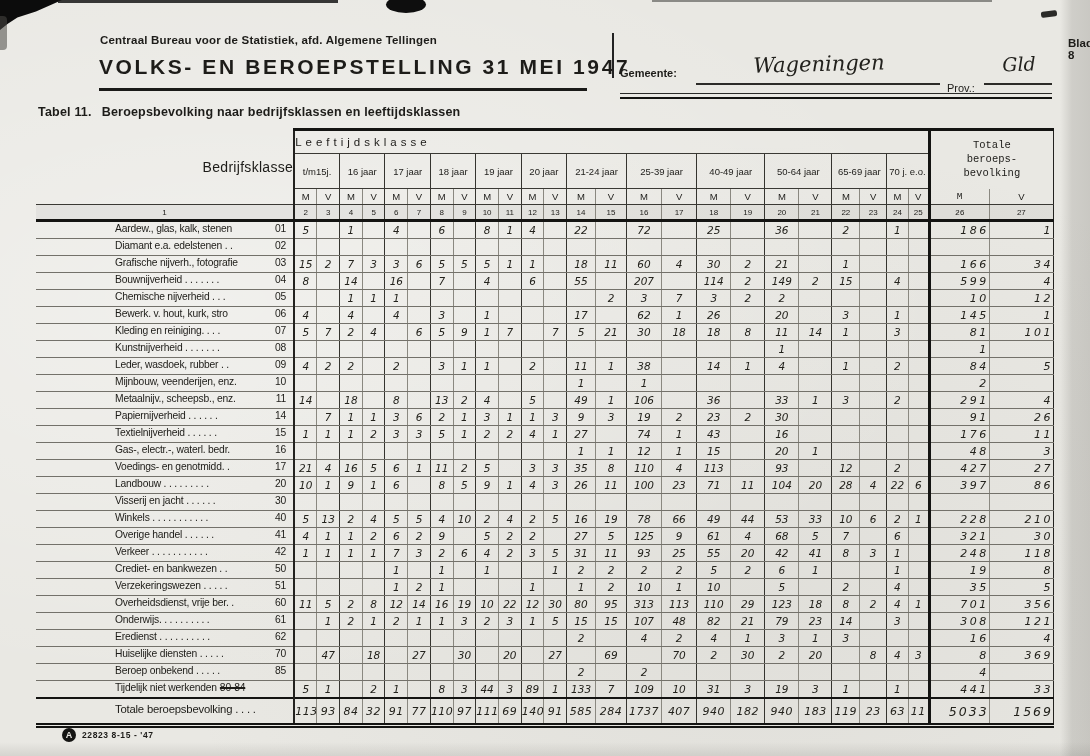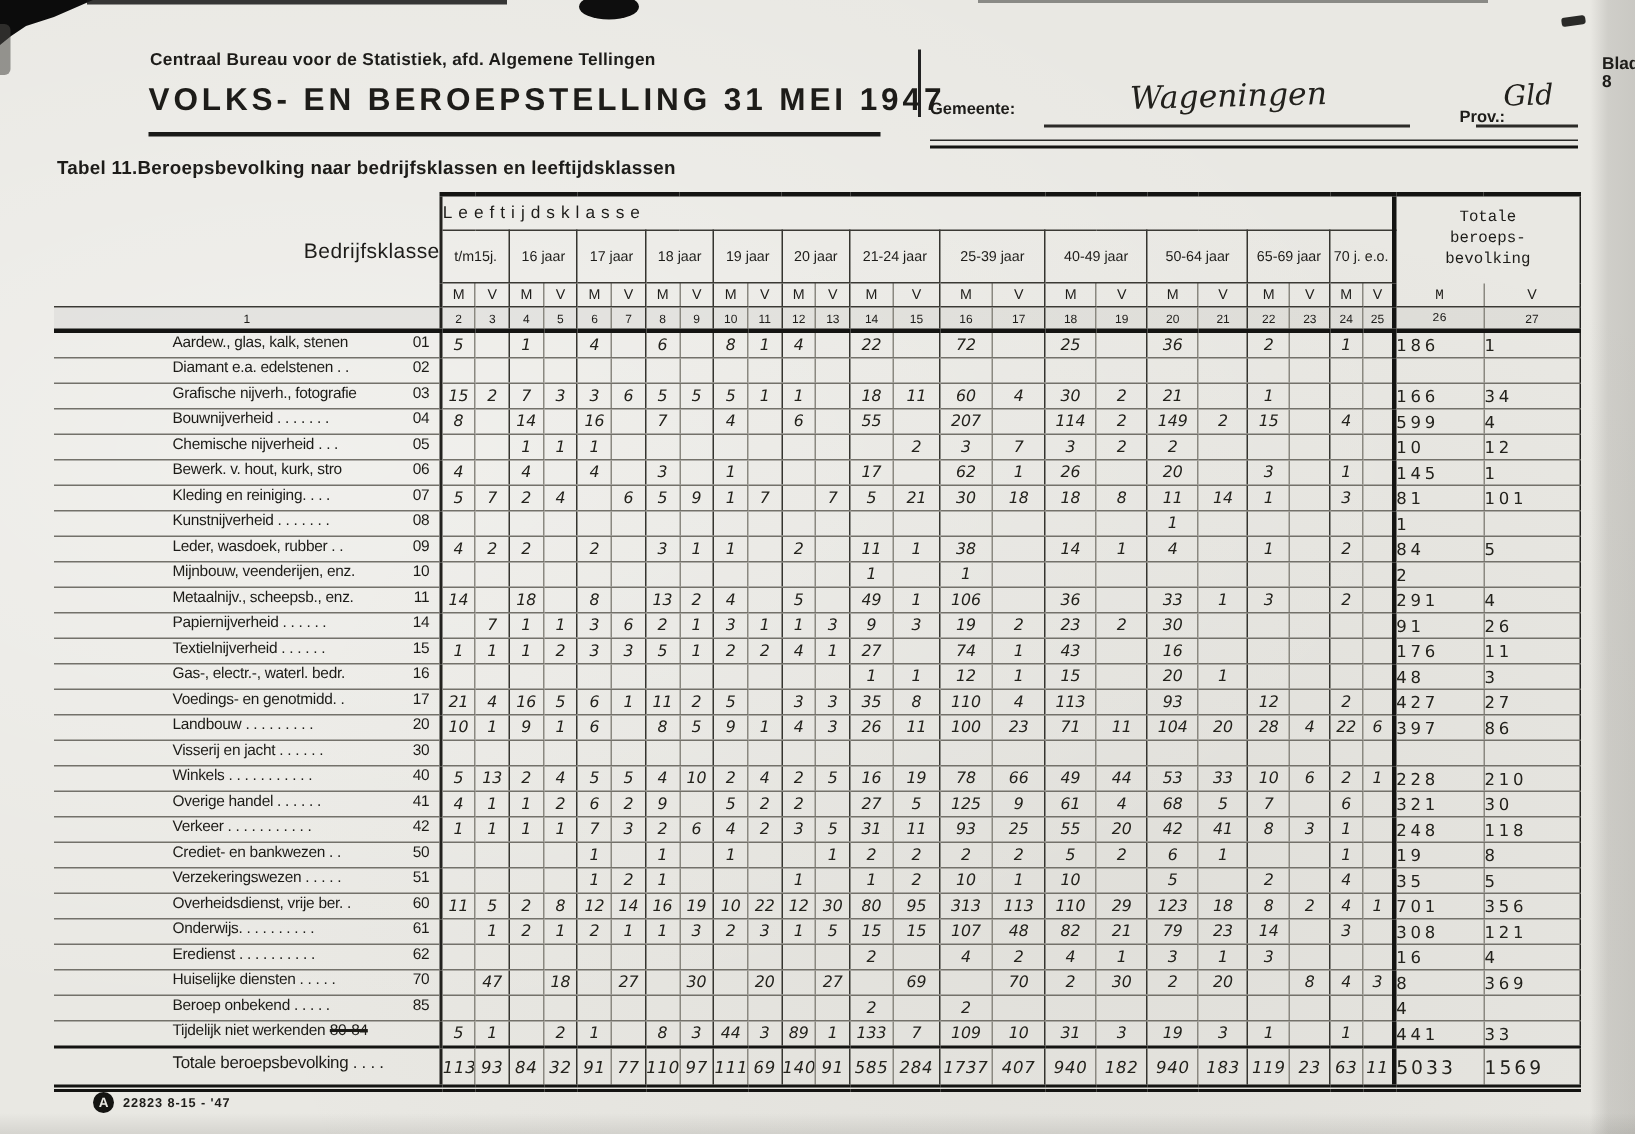--- a/index.html
+++ b/index.html
@@ -29,28 +29,28 @@
   
   #bureau-line{position:absolute;left:100px;top:34px;font-size:11.5px;font-weight:700;letter-spacing:.2px;}
   #main-title{position:absolute;left:99px;top:55px;font-size:21px;font-weight:700;letter-spacing:2.6px;}
   #title-rule{position:absolute;left:99px;top:88px;width:488px;height:3px;background:#1a1a18;}
   #head-divider{position:absolute;left:612px;top:33px;width:2px;height:45px;background:#222;}
   #blad{position:absolute;left:1068px;top:37px;font-size:11.5px;font-weight:700;}
   #gemeente-label{position:absolute;left:620px;top:67px;font-size:11px;font-weight:700;}
   #gemeente-value{position:absolute;left:700px;top:52px;width:238px;text-align:center;
     font-family:"DejaVu Serif", serif;font-style:italic;font-size:21px;color:#22211d;transform:rotate(-1.5deg);}
   #gemeente-line{position:absolute;left:696px;top:83px;width:244px;height:1.5px;background:#2c2b28;}
-  #prov-label{position:absolute;left:947px;top:72px;font-size:11px;font-weight:700;margin-left:26px;}
+  #prov-label{position:absolute;left:947px;top:82px;font-size:11px;font-weight:400;}
   #prov-value{position:absolute;left:988px;top:53px;width:62px;text-align:center;
     font-family:"DejaVu Serif", serif;font-style:italic;font-size:19px;color:#22211d;transform:rotate(-2deg);}
   #prov-line{position:absolute;left:984px;top:83px;width:68px;height:1.5px;background:#2c2b28;}
   #right-rule{position:absolute;left:620px;top:93px;width:432px;height:3px;
     border-top:1.5px solid #2a2a28;border-bottom:2.5px solid #141412;}
   #caption{position:absolute;left:38px;top:105px;font-size:12.5px;font-weight:700;letter-spacing:.2px;}
-  #caption .cap-prefix{}
+  #caption .cap-prefix{margin-right:10px;}
 
   
   #census-table{position:absolute;left:36px;top:128px;border-collapse:collapse;table-layout:fixed;width:1018px;}
   #census-table th,#census-table td{padding:0;margin:0;overflow:hidden;white-space:nowrap;font-weight:normal;}
 
   .bl-med{border-left:2px solid #23221f;}
   .bl-heavy{border-left:3px solid #141412;font-family:Liberation Mono, monospace;}
   .bl-group{border-left:1px solid #35342f;}
   .bl-thin{border-left:1px solid #8a8880;}
   .br-edge{border-right:1.5px solid #23221f;}
@@ -66,22 +66,22 @@
   th.num{height:14px;border-top:1px solid #3a3934;border-bottom:3px solid #141412;
     font-size:8px;font-weight:700;text-align:center;vertical-align:middle;background:rgba(40,38,30,0.05);}
 
   tbody td{height:16px;border-bottom:1px solid #73716a;vertical-align:middle;}
   td.lbl{position:relative;font-size:10.3px;font-weight:600;letter-spacing:-0.2px;color:#1c1b17;}
   td.lbl .lbl-text{position:absolute;left:79px;top:1px;}
   td.lbl .code{position:absolute;right:7px;top:1px;}
   td.lbl .strike{text-decoration:line-through;text-decoration-thickness:2px;margin-left:3px;}
 
   td.val{font-family:"DejaVu Sans", sans-serif;font-style:italic;font-size:10.5px;color:#23221c;text-align:center;}
-  td.totm,td.totv{font-family:"DejaVu Sans", sans-serif;font-size:11px;
-    letter-spacing:2.5px;color:#23221c;text-align:left;}
+  td.totm,td.totv{font-family:"DejaVu Sans", sans-serif;font-style:italic;font-size:11px;
+    letter-spacing:2.5px;color:#23221c;text-align:right;}
 
   tr.grand td{height:24px;border-top:2.5px solid #141412;border-bottom:5px double #141412;}
   tr.grand td.lbl{font-size:11.3px;}
   tr.grand td.lbl .lbl-text{top:4px;}
   tr.grand td.val{font-size:11px;letter-spacing:.5px;}
   tr.grand td.totm, tr.grand td.totv{font-size:12.5px;letter-spacing:2px;}
 
   
   #footer{position:absolute;left:62px;top:728px;display:flex;align-items:center;gap:6px;}
   #printer-mark{width:14px;height:14px;border-radius:50%;background:#141412;color:#e9e8e3;

